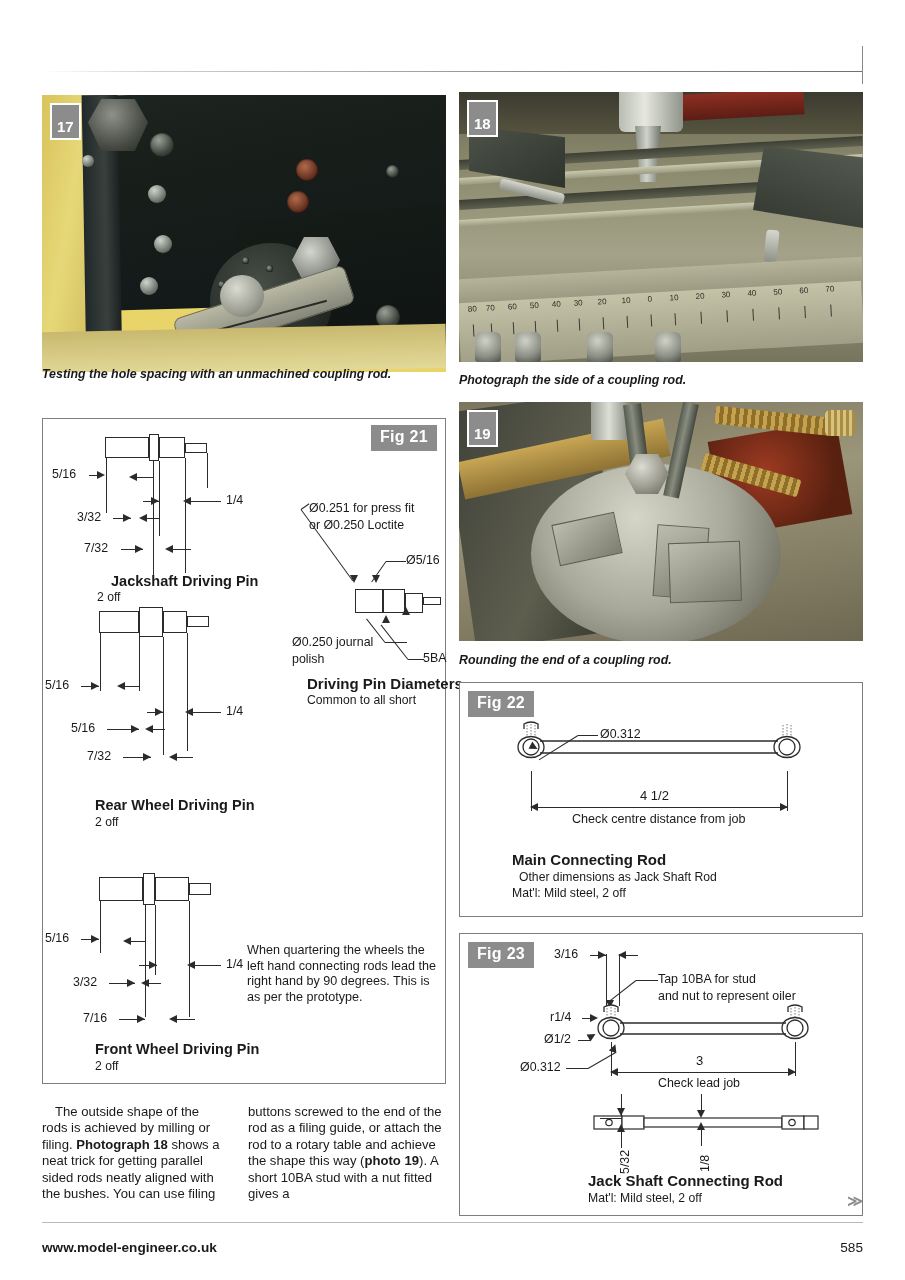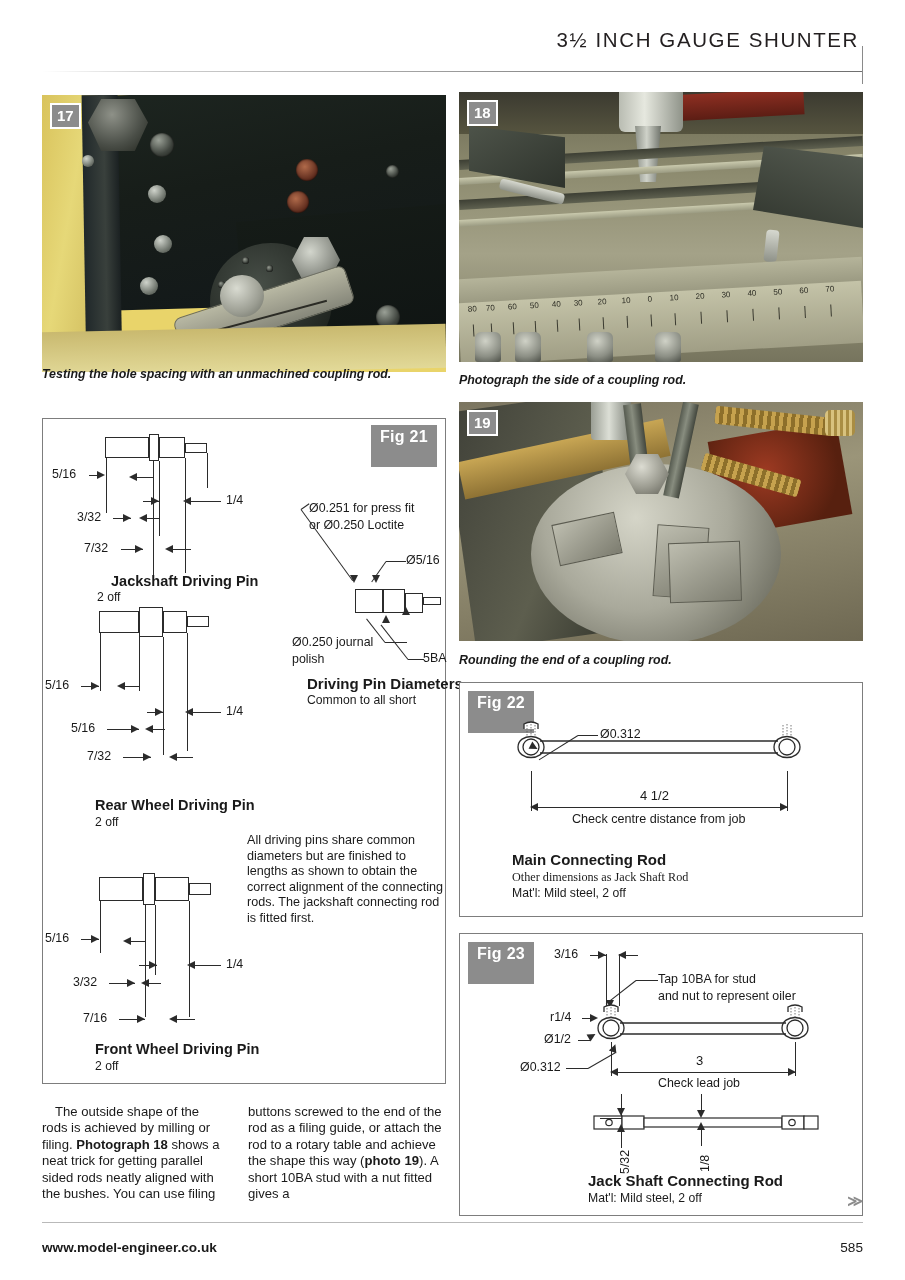--- a/index.html
+++ b/index.html
@@ -30,21 +30,21 @@
     position: absolute; right: 42px; top: 46px; width: 1px; height: 38px;
     background: #8a8a8a;
   }
 
   
   .photo { position: absolute; overflow: hidden; }
   .badge {
     position: absolute; left: 8px; top: 8px;
     background: #8c8c8c; border: 2px solid #ffffff;
     color: #ffffff; font-weight: bold; font-size: 15px;
-    line-height: 1; padding: 3px 5px 4px 5px;
+    line-height: 1; padding: 14px 5px 4px 5px;
     font-family: "Liberation Sans", sans-serif;
     letter-spacing: 0px;
   }
   .caption {
     position: absolute; font-style: italic; font-size: 12.4px;
     color: #1a1a1a; font-weight: bold; white-space: nowrap;
   }
 
   
   #photo17 { left: 42px; top: 95px; width: 404px; height: 277px; background: #e9d46a; }
@@ -139,21 +139,21 @@
   .p19-knurl { position:absolute; width:30px; height:26px; border-radius:5px;
     background: repeating-linear-gradient(90deg,#d8c27e 0 3px,#a98d43 3px 6px); }
   .p19-drill { position:absolute; left:132px; top:-4px; width:40px; height:42px;
     background: linear-gradient(90deg,#9a9e94,#dcdfd6 45%,#7d8178); border-radius:4px; }
 
   
   .figbox { position: absolute; border: 1px solid #7d7d7d; background: #fff; }
   .figtag {
     position: absolute; background: #8c8c8c; color: #ffffff;
     font-weight: bold; font-size: 16px; line-height: 1;
-    padding: 4px 9px 22px 9px; letter-spacing: 0.3px;
+    padding: 4px 9px 6px 9px; letter-spacing: 0.3px;
   }
 
   #fig21 { left: 42px; top: 418px; width: 404px; height: 666px; }
   #fig22 { left: 459px; top: 682px; width: 404px; height: 235px; }
   #fig23 { left: 459px; top: 933px; width: 404px; height: 283px; }
 
   .dtitle { position: absolute; font-weight: bold; font-size: 14.5px; color: #1a1a1a; white-space: nowrap; }
   .dsub { position: absolute; font-size: 12.2px; color: #1a1a1a; white-space: nowrap; }
   .dlabel { position: absolute; font-size: 12.4px; color: #1a1a1a; white-space: nowrap; }
   .dlabel-vert { position: absolute; font-size: 12.4px; color: #1a1a1a; white-space: nowrap;
@@ -186,21 +186,20 @@
   
   .footer-rule { position:absolute; left:42px; top:1222px; width:821px; height:1px; background:#b9b9b9; }
   .footer-url { position: absolute; left: 42px; top: 1240px; font-size: 13.6px; font-weight: bold; color: #1a1a1a; }
   .footer-page { position: absolute; right: 42px; top: 1240px; font-size: 13.6px; color: #1a1a1a; }
   .cont-marker { position: absolute; right: 42px; top: 1192px; font-size: 15px; color: #8c8c8c; font-weight: bold; }
 </style>
 </head>
 <body>
 
 <div class="page-header">
-  <div class="header-title">3½ INCH GAUGE SHUNTER</div>
   <div class="header-rule"></div>
   <div class="header-tick"></div>
 </div>
 
 <div class="photo" id="photo17">
   <div class="p17-yellowL"></div>
   <div class="p17-frame"></div>
   <div class="p17-beamL"></div>
   <div class="p17-bigbolt"></div>
   <div class="p17-hole" style="left:108px;top:38px;width:24px;height:24px;"></div>
@@ -411,21 +410,21 @@
     <div class="dlabel" style="left:44px;top:330px;">7/32</div>
     <div class="hline" style="left:80px;top:338px;width:28px;"></div>
     <div class="arrowR" style="left:100px;top:334px;"></div>
     <div class="hline" style="left:128px;top:338px;width:22px;"></div>
     <div class="arrowL" style="left:126px;top:334px;"></div>
 
     <div class="dtitle" style="left:52px;top:378px;">Rear Wheel Driving Pin</div>
     <div class="dsub" style="left:52px;top:396px;">2 off</div>
   </div>
 
-  <div class="fig-note" style="left:204px;top:414px;width:196px;">All driving pins share common diameters but are finished to lengths as shown to obtain the correct alignment of the connecting rods. The jackshaft connecting rod is fitted first.</div>
+  <div class="fig-note" style="left:204px;top:524px;width:196px;">When quartering the wheels the left hand connecting rods lead the right hand by 90 degrees. This is as per the prototype.</div>
 
   <div>
     <div class="pin-part" style="left:56px;top:458px;width:44px;height:24px;"></div>
     <div class="pin-part" style="left:100px;top:454px;width:12px;height:32px;"></div>
     <div class="pin-part" style="left:112px;top:458px;width:34px;height:24px;"></div>
     <div class="pin-part" style="left:146px;top:464px;width:22px;height:12px;"></div>
 
     <div class="vline" style="left:57px;top:482px;height:52px;"></div>
     <div class="vline" style="left:102px;top:486px;height:112px;"></div>
     <div class="vline" style="left:112px;top:486px;height:70px;"></div>
@@ -490,21 +489,21 @@
 
   <div class="vline" style="left:71px;top:88px;height:40px;"></div>
   <div class="vline" style="left:327px;top:88px;height:40px;"></div>
   <div class="hline" style="left:71px;top:124px;width:256px;"></div>
   <div class="arrowL" style="left:70px;top:120px;"></div>
   <div class="arrowR" style="left:320px;top:120px;"></div>
   <div class="dlabel" style="left:180px;top:105px;font-size:13px;">4 1/2</div>
   <div class="dlabel" style="left:112px;top:129px;font-size:12.6px;">Check centre distance from job</div>
 
   <div class="dtitle" style="left:52px;top:168px;font-size:15px;">Main Connecting Rod</div>
-  <div class="dsub" style="left:52px;top:187px;font-family:Liberation Serif, serif;">Other dimensions as Jack Shaft Rod</div>
+  <div class="dsub" style="left:59px;top:187px;">Other dimensions as Jack Shaft Rod</div>
   <div class="dsub" style="left:52px;top:203px;">Mat'l: Mild steel, 2 off</div>
 </div>
 
 <div class="figbox" id="fig23">
   <div class="figtag" style="left:8px;top:8px;">Fig 23</div>
 
   <div class="dlabel" style="left:94px;top:13px;">3/16</div>
   <div class="hline" style="left:130px;top:21px;width:16px;"></div>
   <div class="arrowR" style="left:138px;top:17px;"></div>
   <div class="hline" style="left:160px;top:21px;width:18px;"></div>

